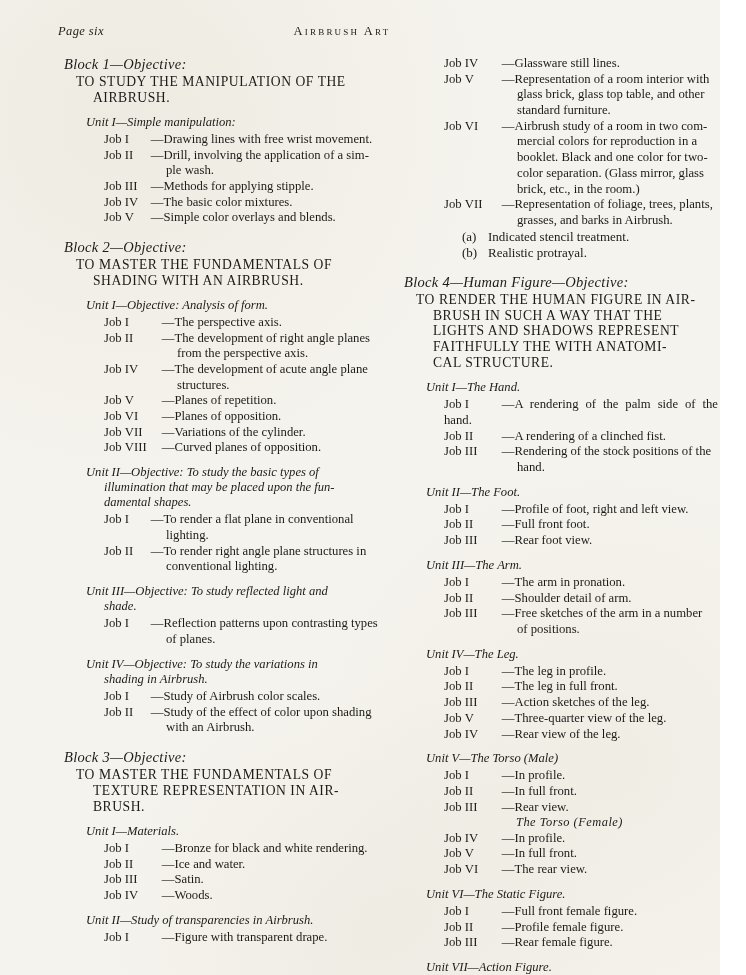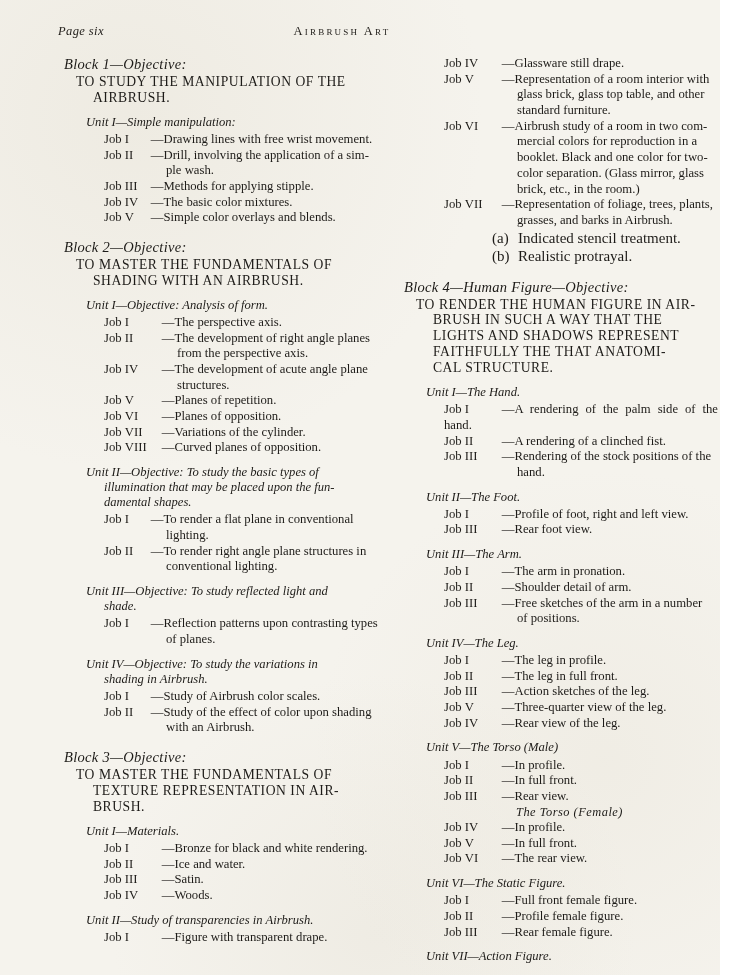--- a/index.html
+++ b/index.html
@@ -137,23 +137,23 @@
   }
   .job .cont {
     display: block;
     text-align: justify;
     text-align-last: left;
   }
   .jobs.narrow .job .cont { margin-left: 62px; }
   .jobs.wide   .job .cont { margin-left: 73px; }
   .alpha-line {
     display: block;
-    font-size: 15px;
+    font-size: 13px;
     line-height: 1.235;
-    margin-left: 92px;
+    margin-left: 62px;
   }
   .alpha-line .ltr {
     display: inline-block;
     width: 26px;
   }
   .blockgap { height: 13px; }
 </style>
 </head>
 <body>
 
@@ -275,21 +275,21 @@
         <div class="unit-head">Unit II—Study of transparencies in Airbrush.</div>
         <div class="jobs wide">
           <div class="job">
             <span class="job-wrap"><span class="lbl"><span class="w">Job </span><span class="n">I</span></span><span>—Figure with transparent drape.</span></span>
           </div>
         </div>
       </div>
     <div class="col col-right" id="col-right">
         <div class="jobs wide">
           <div class="job">
-            <span class="job-wrap"><span class="lbl"><span class="w">Job </span><span class="n">IV</span></span><span>—Glassware still drape.</span></span>
+            <span class="job-wrap"><span class="lbl"><span class="w">Job </span><span class="n">IV</span></span><span>—Glassware still lines.</span></span>
           </div>
           <div class="job">
             <span class="job-wrap"><span class="lbl"><span class="w">Job </span><span class="n">V</span></span><span>—Representation of a room interior with</span></span>
             <span class="cont">glass brick, glass top table, and other</span>
             <span class="cont">standard furniture.</span>
           </div>
           <div class="job">
             <span class="job-wrap"><span class="lbl"><span class="w">Job </span><span class="n">VI</span></span><span>—Airbrush study of a room in two com-</span></span>
             <span class="cont">mercial colors for reproduction in a</span>
             <span class="cont">booklet. Black and one color for two-</span>
@@ -302,40 +302,43 @@
           </div>
           <div class="alpha-line"><span class="ltr">(a)</span><span>Indicated stencil treatment.</span></div>
           <div class="alpha-line"><span class="ltr">(b)</span><span>Realistic protrayal.</span></div>
         </div>
         <div class="blockgap"></div>
         <div class="block-head">Block 4—Human Figure—Objective:</div>
         <div class="block-obj">
           <span>TO RENDER THE HUMAN FIGURE IN AIR-</span>
           <span class="cont">BRUSH IN SUCH A WAY THAT THE</span>
           <span class="cont">LIGHTS AND SHADOWS REPRESENT</span>
-          <span class="cont">FAITHFULLY THE THAT ANATOMI-</span>
+          <span class="cont">FAITHFULLY THE WITH ANATOMI-</span>
           <span class="cont">CAL STRUCTURE.</span>
         </div>
         <div class="unit-head">Unit I—The Hand.</div>
         <div class="jobs wide">
           <div class="job">
             <span class="job-wrap"><span class="lbl"><span class="w">Job </span><span class="n">I</span></span><span>—A rendering of the palm side of the hand.</span></span>
           </div>
           <div class="job">
             <span class="job-wrap"><span class="lbl"><span class="w">Job </span><span class="n">II</span></span><span>—A rendering of a clinched fist.</span></span>
           </div>
           <div class="job">
             <span class="job-wrap"><span class="lbl"><span class="w">Job </span><span class="n">III</span></span><span>—Rendering of the stock positions of the</span></span>
             <span class="cont">hand.</span>
           </div>
         </div>
         <div class="unit-head">Unit II—The Foot.</div>
         <div class="jobs wide">
           <div class="job">
             <span class="job-wrap"><span class="lbl"><span class="w">Job </span><span class="n">I</span></span><span>—Profile of foot, right and left view.</span></span>
+          </div>
+          <div class="job">
+            <span class="job-wrap"><span class="lbl"><span class="w">Job </span><span class="n">II</span></span><span>—Full front foot.</span></span>
           </div>
           <div class="job">
             <span class="job-wrap"><span class="lbl"><span class="w">Job </span><span class="n">III</span></span><span>—Rear foot view.</span></span>
           </div>
         </div>
         <div class="unit-head">Unit III—The Arm.</div>
         <div class="jobs wide">
           <div class="job">
             <span class="job-wrap"><span class="lbl"><span class="w">Job </span><span class="n">I</span></span><span>—The arm in pronation.</span></span>
           </div>

